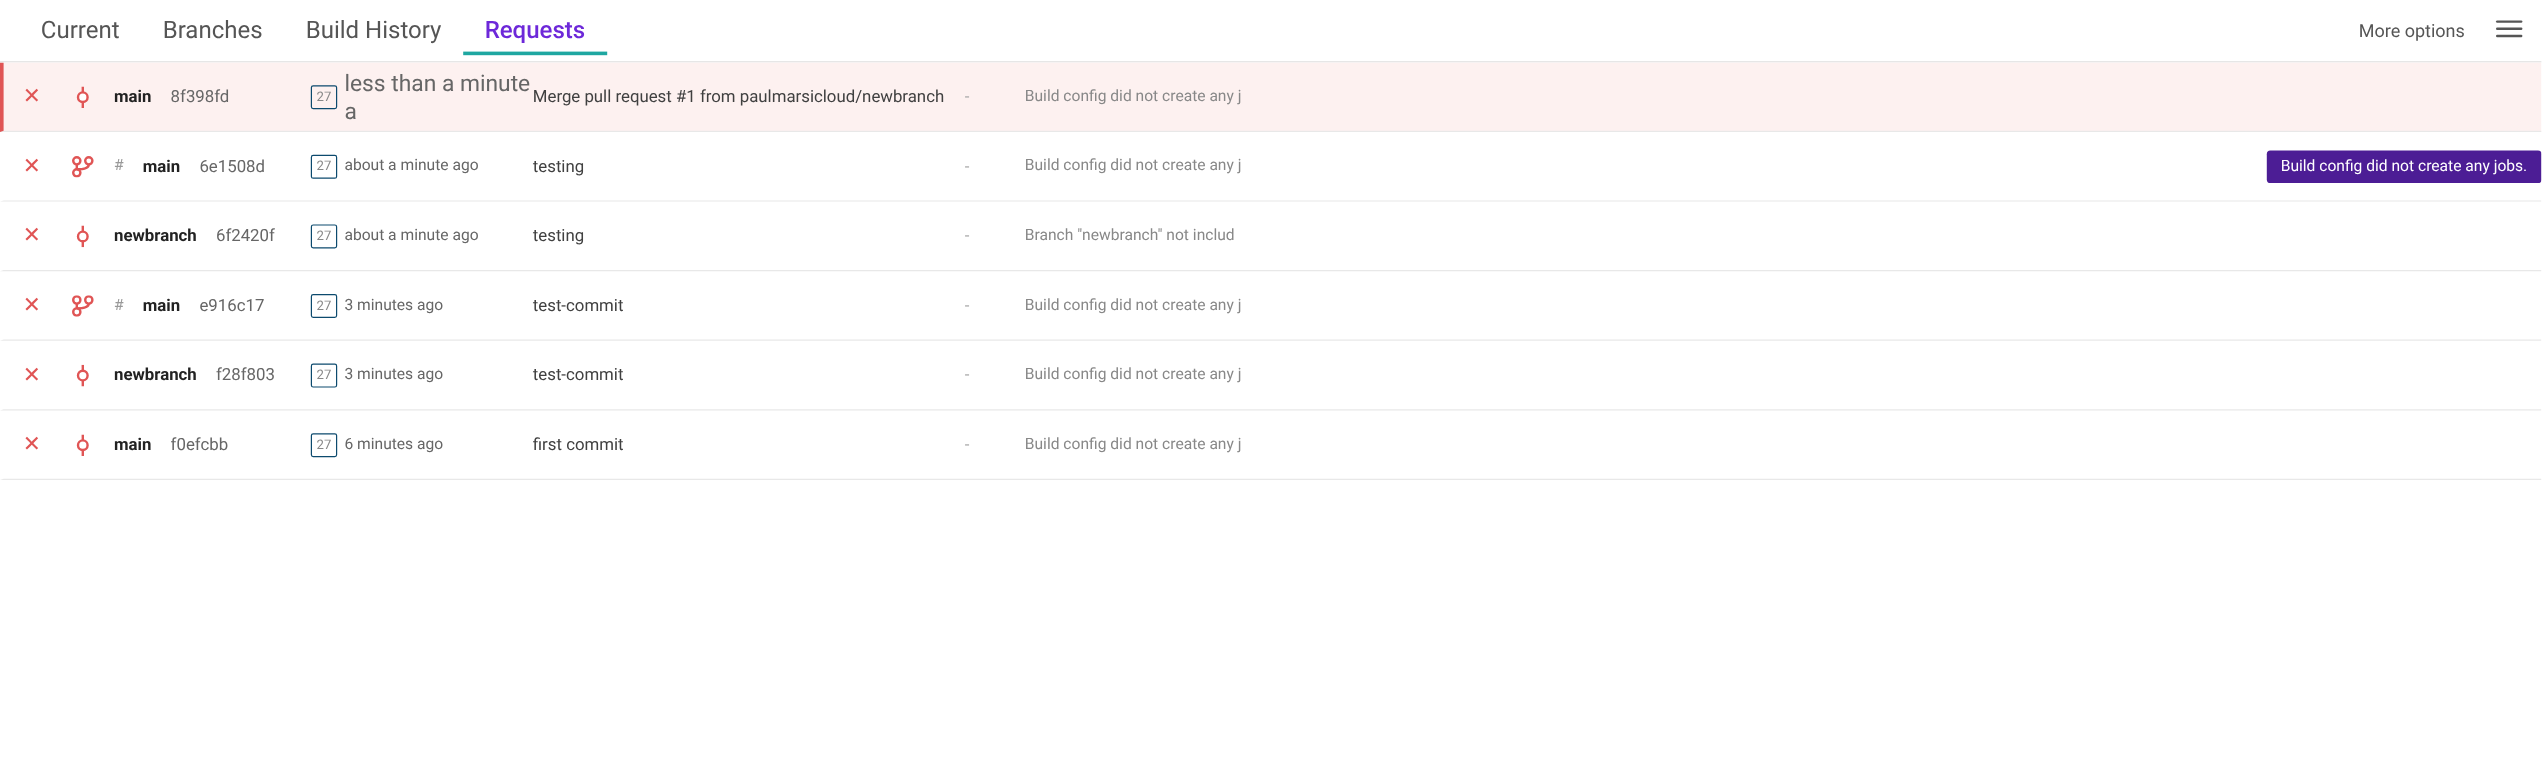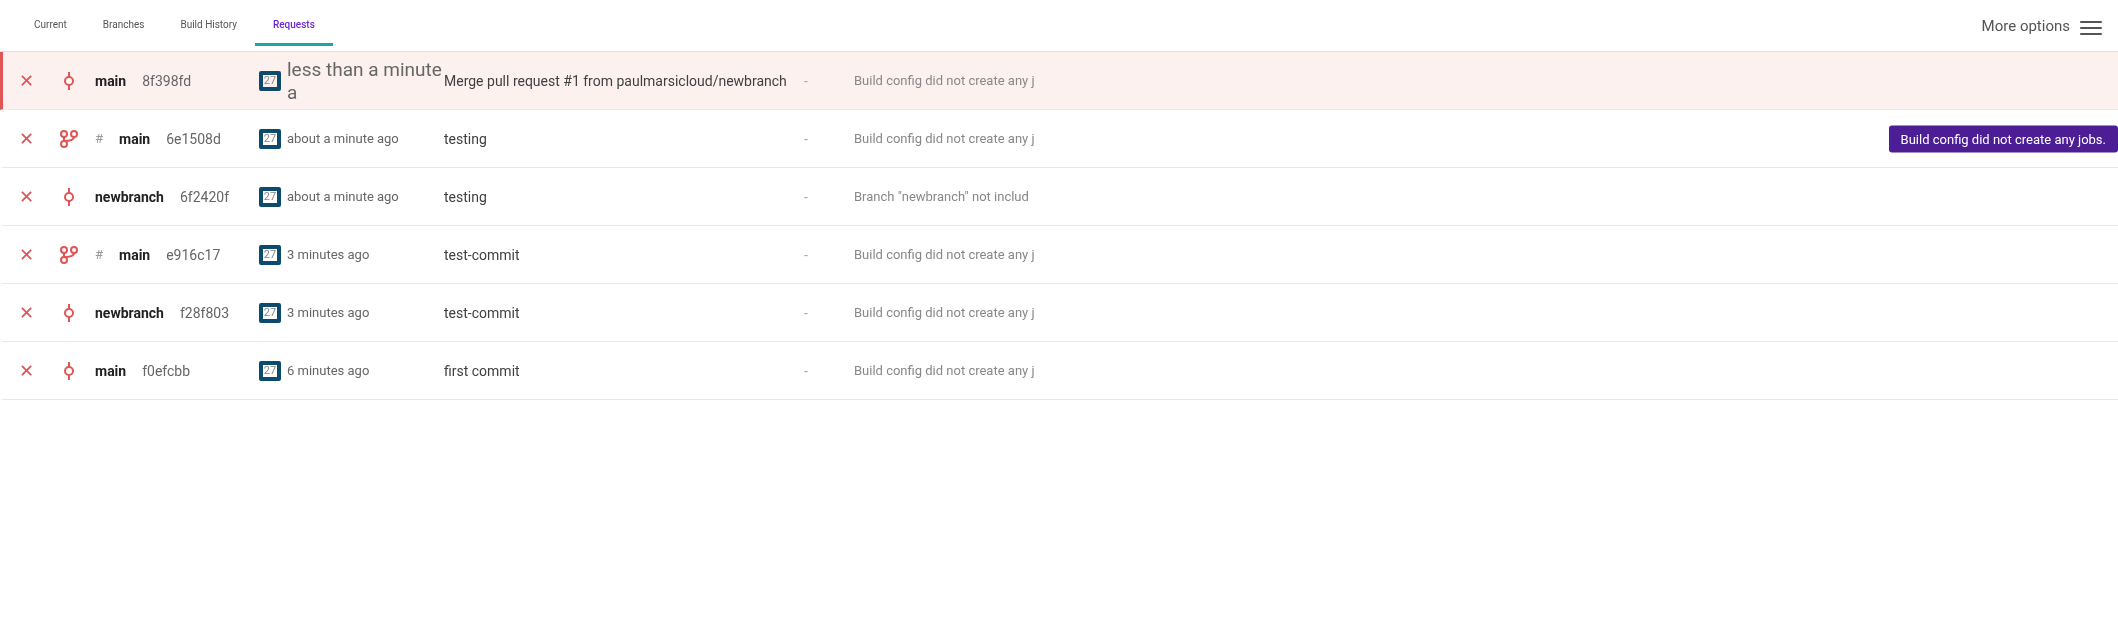--- a/index.html
+++ b/index.html
@@ -20,34 +20,34 @@
       height: 52px;
       position: relative;
     }
     .nav-tab {
       padding: 0 18px;
       height: 39px;
       display: flex;
       align-items: center;
       cursor: pointer;
       color: #555;
-      font-size: 10px;
+      font-size: 20px;
       border-bottom: 3px solid transparent;
       margin-bottom: -1px;
     }
     .nav-tab.active {
       color: #6d28d9;
       border-bottom: 3px solid #1ea7a1;
       font-weight: 500;
     }
     .nav-right {
       margin-left: auto;
       display: flex;
-      align-items: flex-end;
-      gap: 10px;
+      align-items: flex-start;
+      gap: 26px;
       color: #555;
       font-size: 15px;
       cursor: pointer;
     }
     .hamburger-icon {
       display: flex;
       flex-direction: column;
       gap: 4px;
       cursor: pointer;
     }
@@ -122,21 +122,21 @@
     }
     .pr-label {
       color: #999;
       font-size: 13px;
     }
 
     
     .cal-icon {
       width: 22px;
       height: 20px;
-      border: 4px solid #0c4a6e;
+      border: 1px solid #0c4a6e;
       border-radius: 2px;
       display: flex;
       align-items: center;
       justify-content: center;
       font-size: 11px;
       color: #888;
       flex-shrink: 0;
     }
 
     

